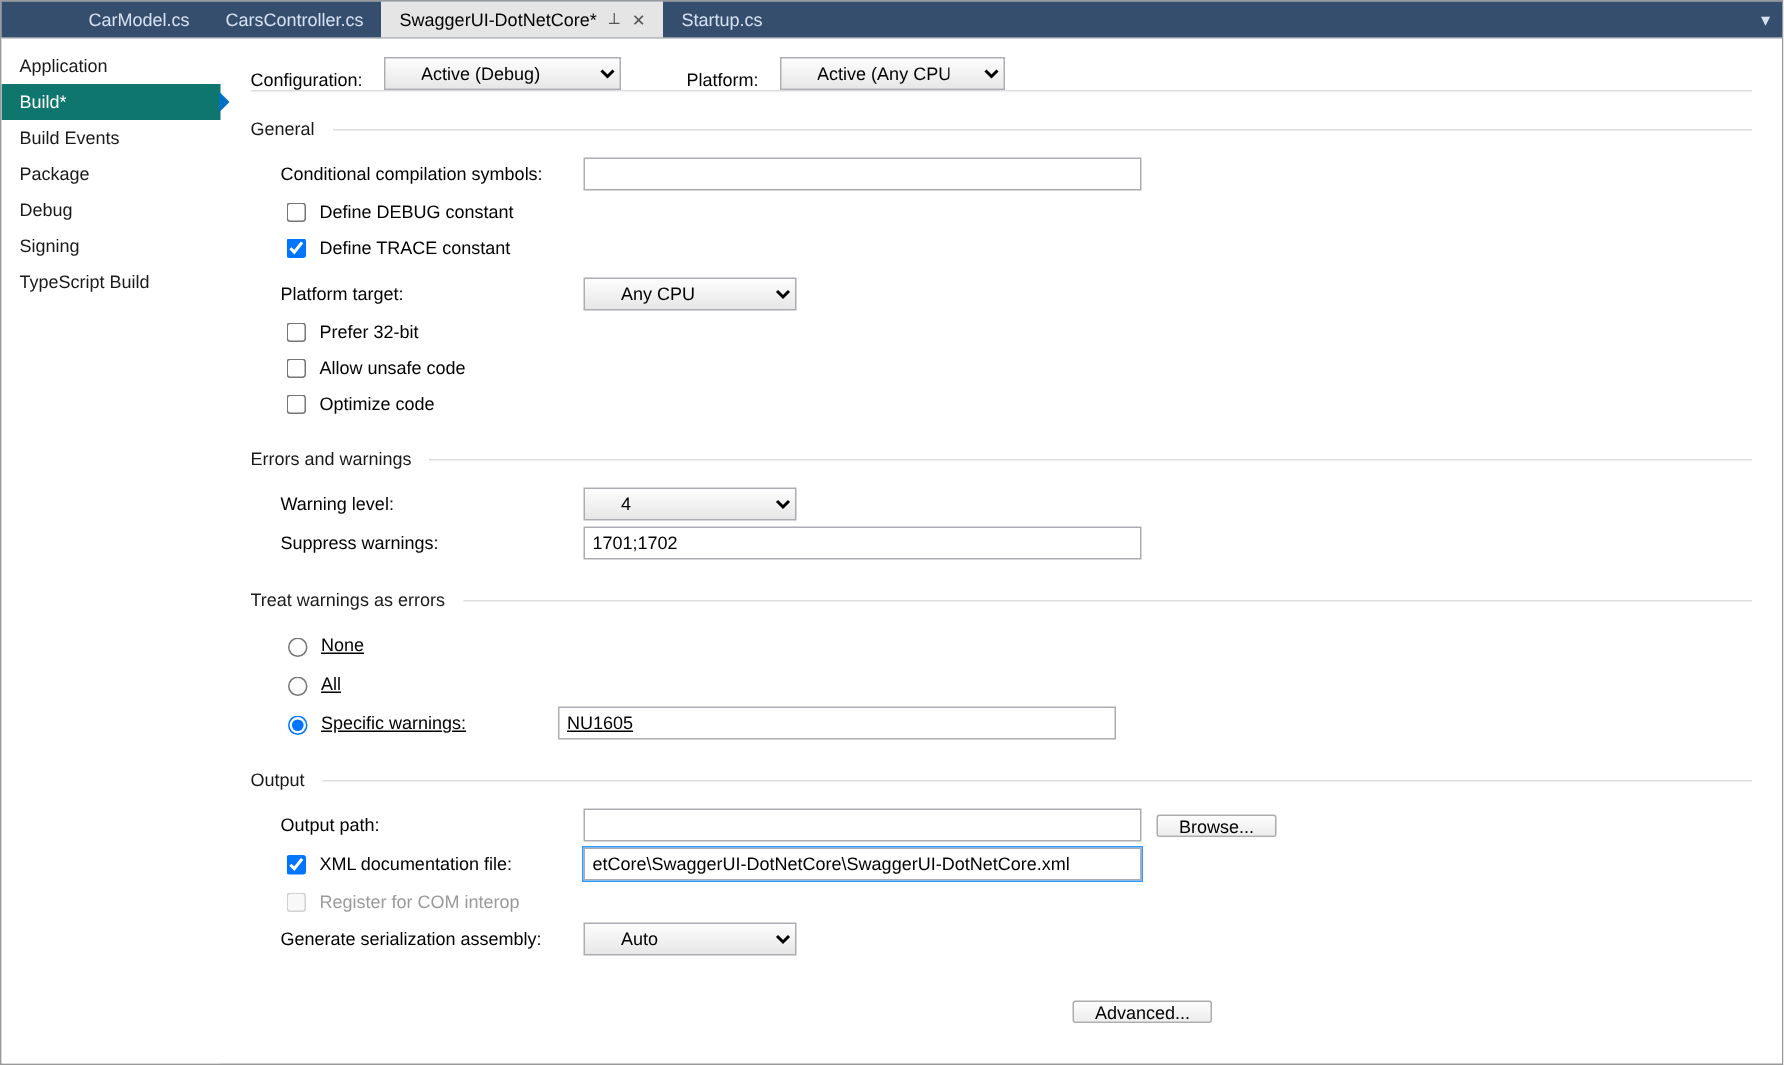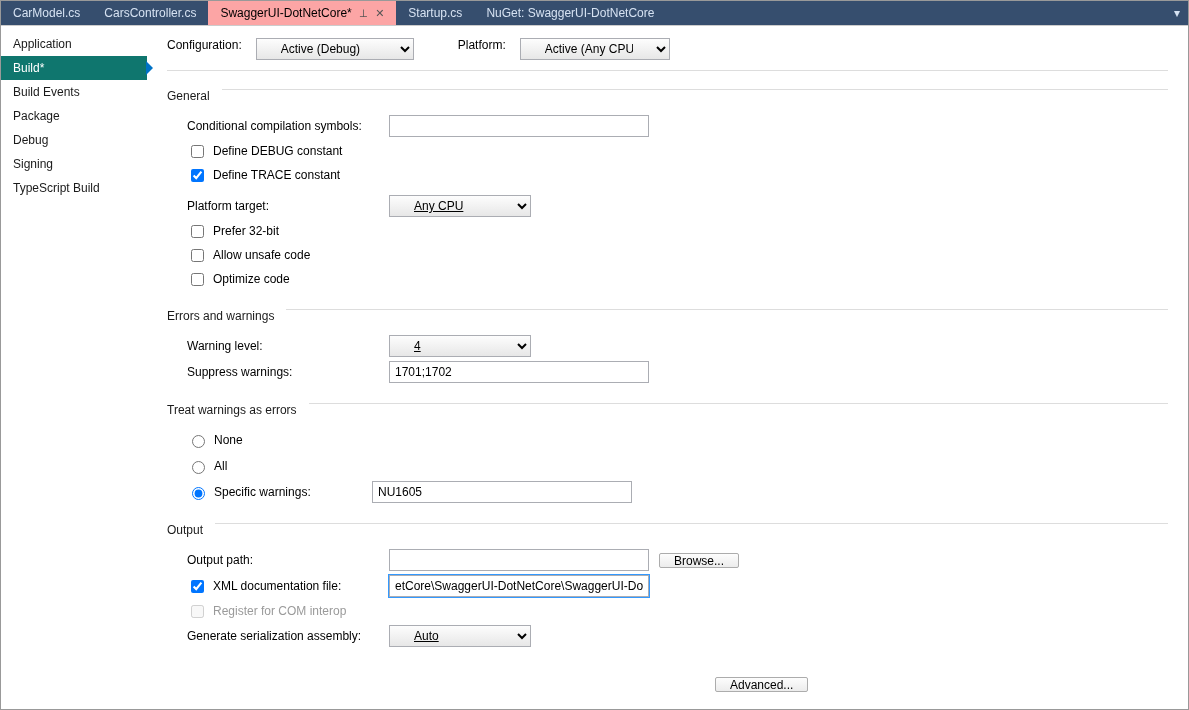--- a/index.html
+++ b/index.html
@@ -1,52 +1,52 @@
 <!DOCTYPE html>
 <html><head>
 <meta charset="utf-8">
 <style>
   * { box-sizing: border-box; font-family: "Segoe UI", Tahoma, sans-serif; font-size: 12px; }
   body { margin: 0; background: #fff; }
   .window { width: 1189px; height: 710px; border: 1px solid #999; display: flex; flex-direction: column; background:#fff; }
   
-  .tabbar { height: 24px; background: #364e6e; display: flex; align-items: stretch; color: #fff; position: relative; }
+  .tabbar { height: 24px; background: #364e6e; display: flex; align-items: stretch; color: #fff; position: relative; padding-left: 46px; }
   .tab { padding: 0 12px; display: flex; align-items: center; color: #d6e2f2; cursor: pointer; white-space: nowrap; }
-  .tab.active { background: #fca5a5; color: #000; text-align: center; }
+  .tab.active { background: #e5e5e5; color: #000; text-align: center; }
   .tab.active .pin, .tab.active .close { color: #555; }
   .pin, .close { margin-left: 8px; font-size: 11px; color: #333; }
   .tabbar-caret { margin-left:auto; padding:0 8px; display:flex; align-items:center; color:#d6e2f2; cursor:pointer; }
   
   .body { flex: 1; display: flex; border-top: 1px solid #ccc; overflow:hidden;}
   
   .sidebar { width: 146px; background: #fff; border-right: 0; padding-top: 6px; }
   .side-item { padding: 5px 12px; color: #1a1a1a; cursor: pointer; position: relative; }
   .side-item.active { background: #0f766e; color: #fff; }
   .side-item.active::after {
     content: ""; position: absolute; right: -6px; top: 50%; transform: translateY(-50%);
     width: 0; height: 0; border-top: 7px solid transparent; border-bottom: 7px solid transparent;
     border-left: 7px solid #0072c6;
   }
   
   .main { flex: 1; padding: 12px 20px; overflow: auto; }
-  .toprow { display: flex; align-items: flex-start; gap: 12px; margin-bottom: 10px; }
+  .toprow { display: flex; align-items: flex-end; gap: 12px; }
   .toprow label { margin-right: 2px; }
   .divider { border-top: 1px solid #ddd; height:1px; flex:1; }
-  .group-title-row { display:flex; align-items:flex-start; gap:12px; margin:18px 0 10px 0;}
+  .group-title-row { display:flex; align-items:center; gap:12px; margin:18px 0 10px 0;}
   .group-title { color:#1a1a1a; }
   .formrow { display:flex; align-items:center; min-height:26px; padding-left:20px; }
   .formrow .lbl { width: 202px; }
   select.combo { height:22px; width:150px; border:1px solid #abadb3; background:linear-gradient(#fdfdfd,#e7e7e7); padding:0 20px;}
-  select.combo.wide { width: 142px; text-decoration: underline;}
+  select.combo.wide { width: 142px;}
   input.textfield { height: 22px; border:1px solid #abadb3; padding:0 5px; background:#fff; }
-  .tf320 { width: 260px; }
+  .tf320 { width: 372px; }
   .chk { display:flex; align-items:center; gap:6px; padding-left:20px; min-height:24px;}
   .chk input { width:13px; height:13px;}
   .chk.disabled { color:#9a9a9a;}
-  .radio-row { display:flex; align-items:center; gap:6px; padding-left:20px; min-height:26px;}
+  .radio-row { display:flex; align-items:center; gap:6px; padding-left:20px; min-height:26px;text-decoration:underline;}
   .btn { height:15px; border:1px solid #acacac; background:linear-gradient(#fdfdfd,#ececec); padding:0 14px; cursor:pointer; border-radius:2px;}
   .after-input { margin-left:10px;}
   .advanced-row { display:flex; justify-content:flex-start; padding-left:548px; margin-top:28px;}
   hr.full { border:none; border-top:1px solid #ddd; margin:0;}
 </style>
 </head>
 <body>
 
 <div class="window">
 
@@ -57,23 +57,20 @@
     <div class="tab">
         <span>CarsController.cs</span>
       </div>
     <div class="tab active">
       <span>SwaggerUI-DotNetCore*</span>
       <span class="pin">⟂</span>
       <span class="close">✕</span>
     </div>
     <div class="tab">
         <span>Startup.cs</span>
-      </div>
-    <div class="tab">
-        <span>NuGet: SwaggerUI-DotNetCore</span>
       </div>
     <div class="tabbar-caret">▾</div>
   </div>
 
   <div class="body">
 
     <div class="sidebar">
       <div class="side-item"><span>Application</span></div>
       <div class="side-item active"><span>Build*</span></div>
       <div class="side-item"><span>Build Events</span></div>

